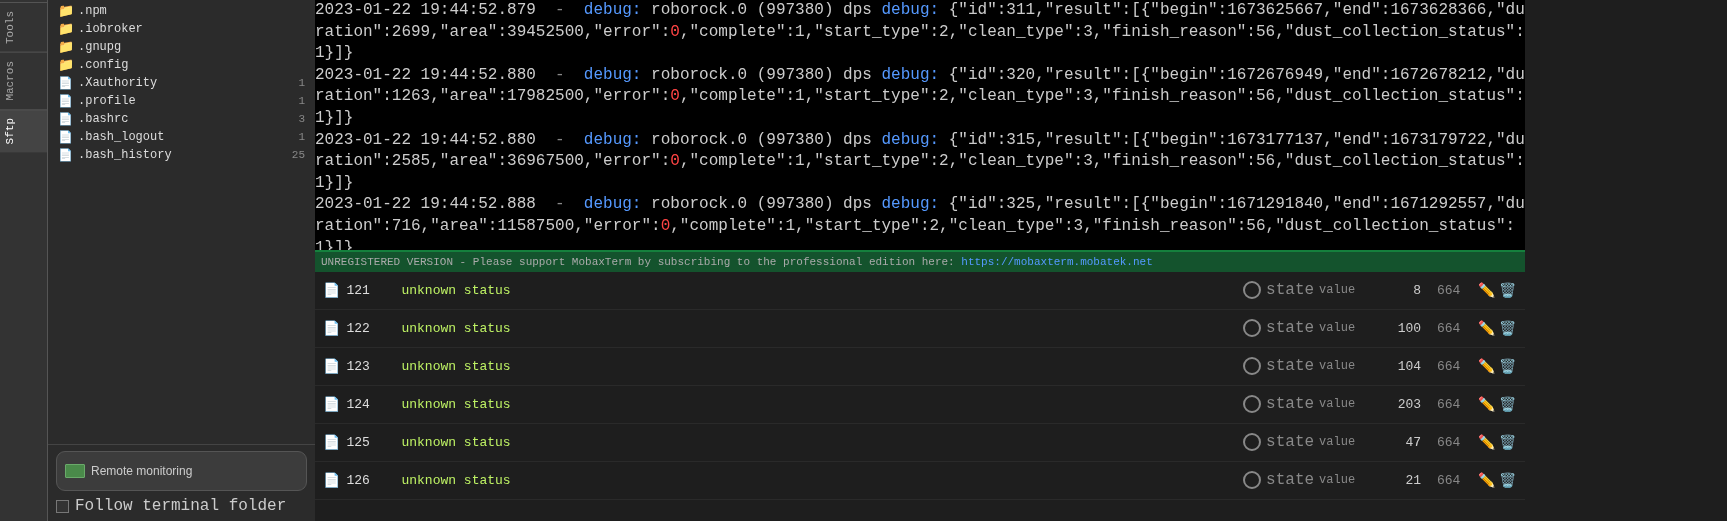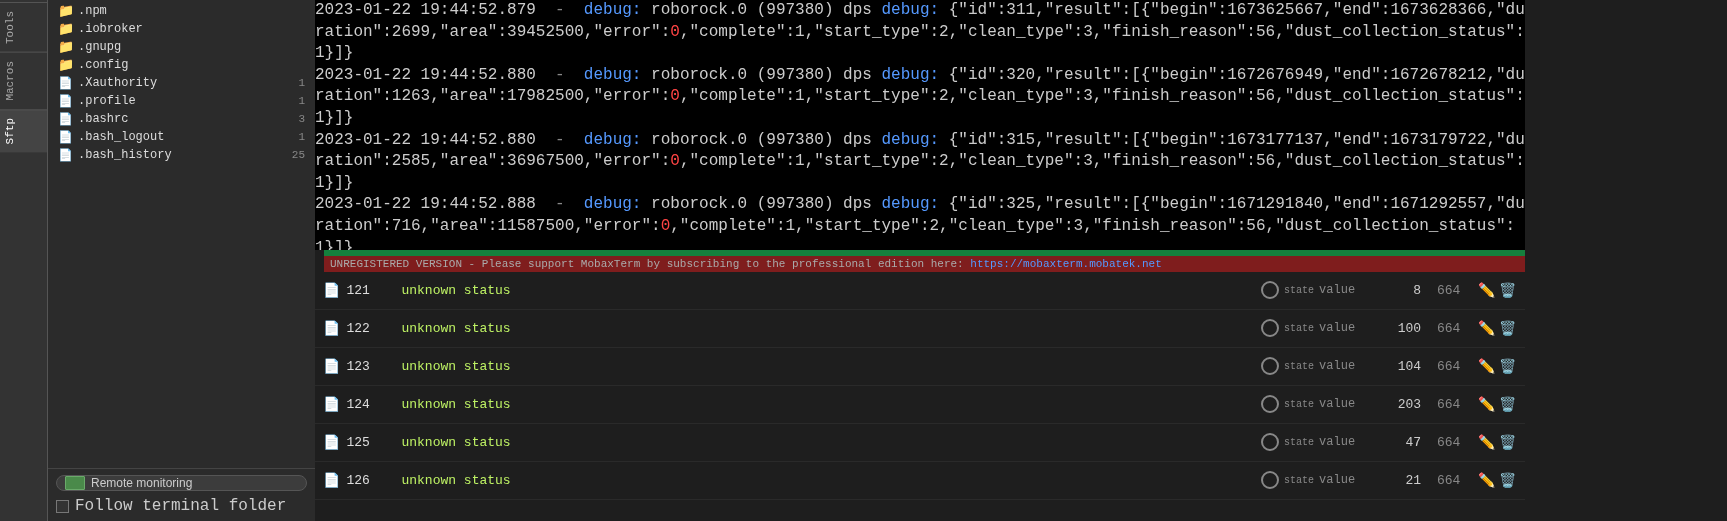--- a/index.html
+++ b/index.html
@@ -101,21 +101,21 @@
       border-top: 1px solid #444;
       background: #2b2b2b;
     }
 
     .remote-monitoring-btn {
       display: flex;
       align-items: center;
       background: #3c3c3c;
       border: 1px solid #555;
       border-radius: 9px;
-      padding: 0 8px;
+      padding: 12px 8px;
       color: #ccc;
       font-size: 12px;
       cursor: pointer;
       margin-bottom: 6px;
       width: 100%;
     }
 
     .monitor-icon {
       width: 20px;
       height: 14px;
@@ -151,32 +151,31 @@
       word-break: break-all;
     }
 
     .ts { color: #ccc; }
     .dash { color: #888; }
     .debug-kw { color: #5599ff; }
     .err-val { color: #ff4444; }
 
     
     .status-bar {
-      background: #7f1d1d;
-      border-top: 6px solid #15803d;
+      background: #14532d;
+      border-top: 2px solid #15803d;
       padding: 2px 6px;
       font-size: 11px;
       color: #aaa;
       white-space: nowrap;
       overflow: hidden;
       text-overflow: ellipsis;
       height: 22px;
       display: flex;
       align-items: center;
-      margin-left: 9px;
     }
 
     .status-link {
       color: #5599ff;
       cursor: pointer;
     }
 
     
     .data-table-area {
       flex: 1;
@@ -225,21 +224,21 @@
       border-radius: 50%;
       border: 2px solid #888;
       display: inline-flex;
       align-items: center;
       justify-content: center;
       margin-right: 5px;
     }
 
     .badge-label {
       color: #888;
-      font-size: 10px;
+      font-size: 16px;
       margin-right: 5px;
     }
 
     .badge-value {
       color: #888;
       font-size: 12px;
     }
 
     .row-number {
       width: 50px;

